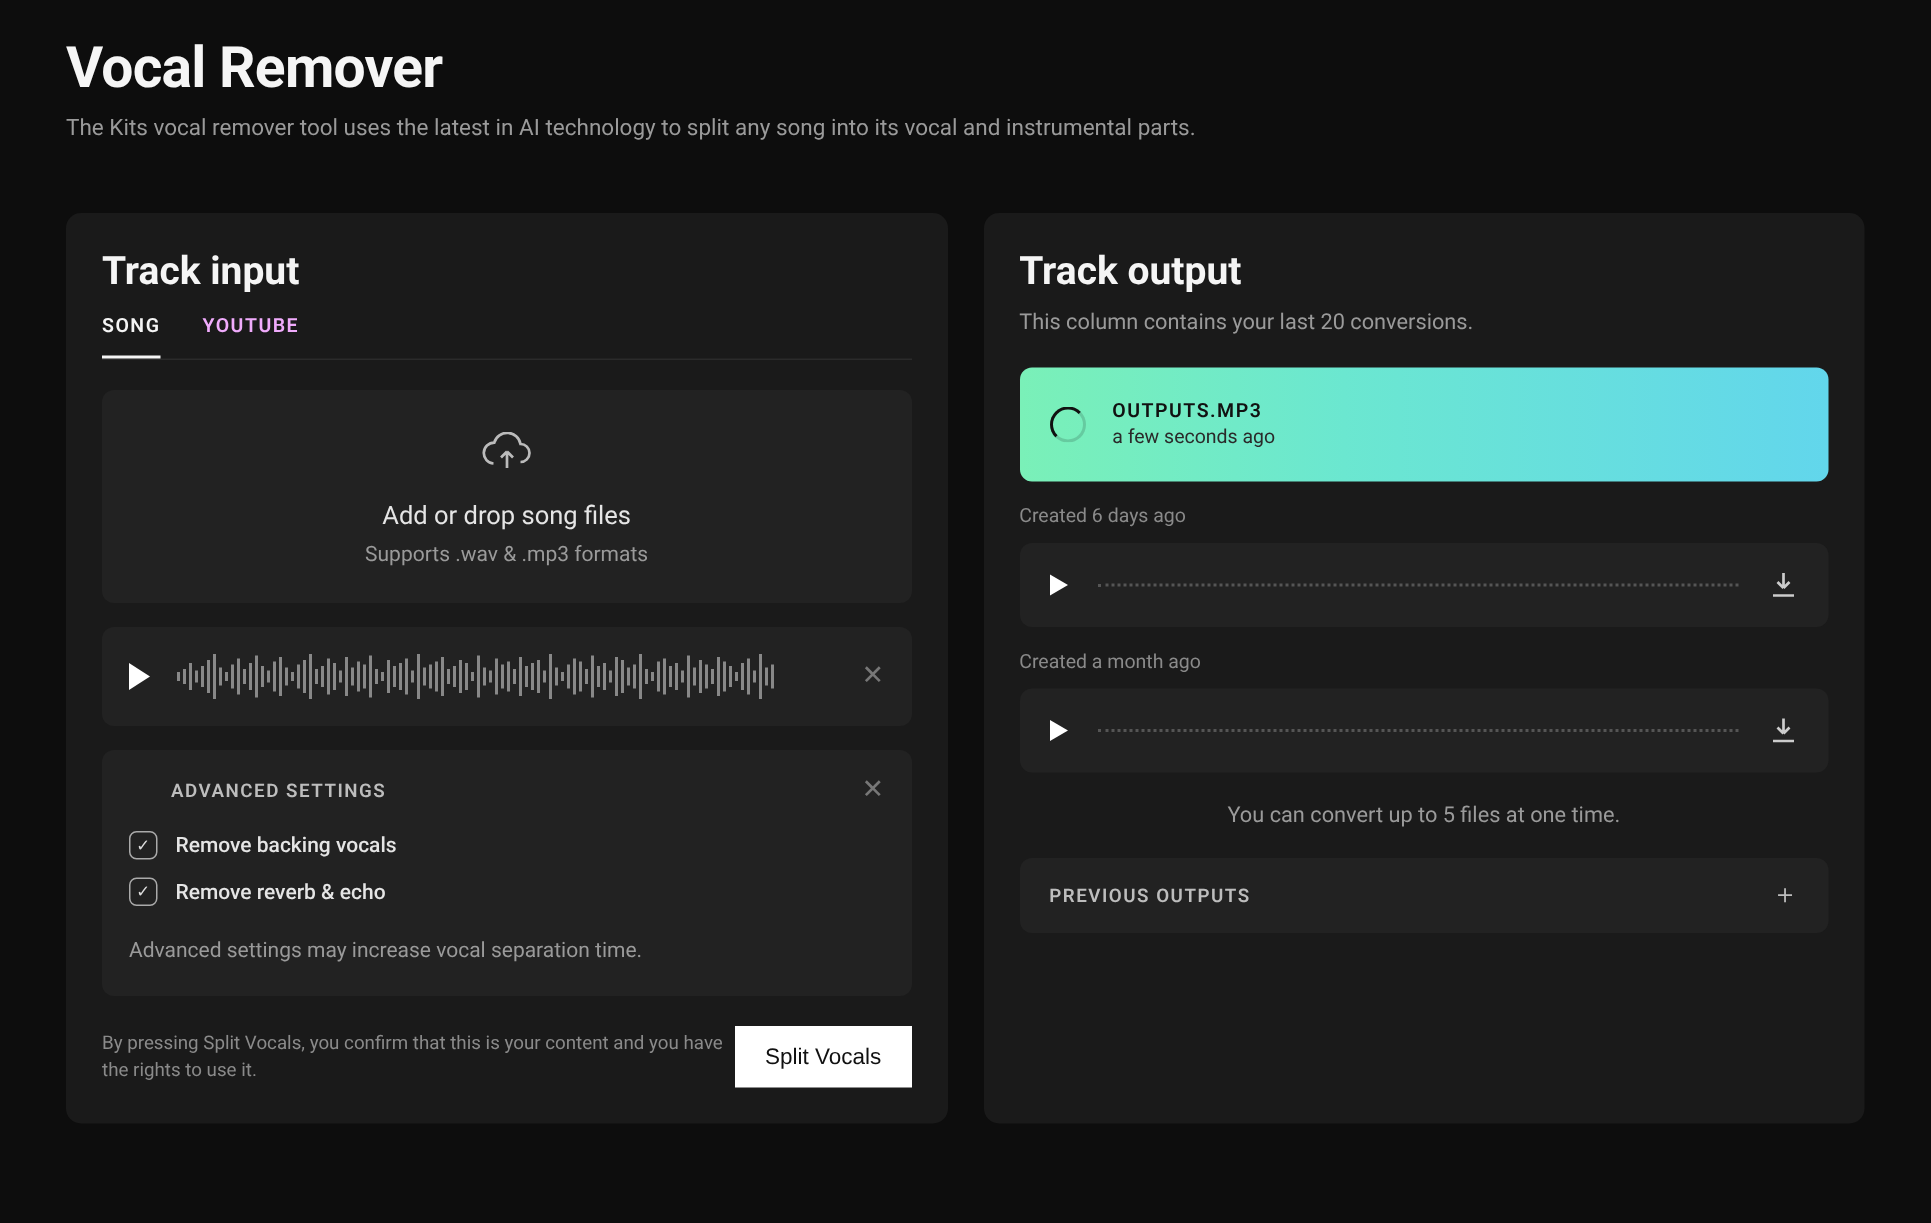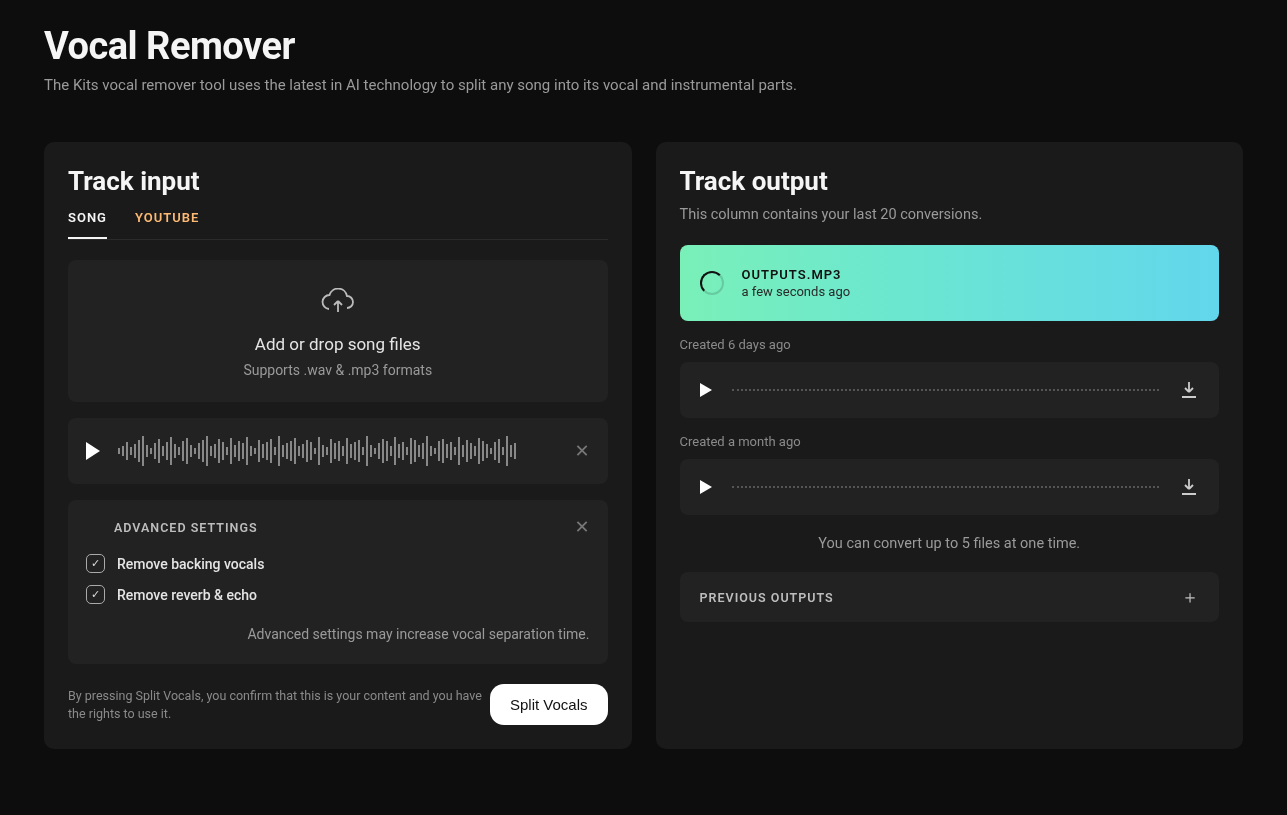--- a/index.html
+++ b/index.html
@@ -49,21 +49,21 @@
 .tabs {
   display: flex;
   gap: 28px;
   border-bottom: 1px solid #2b2b2b;
   margin-bottom: 20px;
 }
 .tab {
   font-size: 13px;
   letter-spacing: 1px;
   font-weight: 600;
-  color: #fdba74;
+  color: #f0abfc;
   padding: 6px 0 12px;
   cursor: pointer;
 }
 .tab.active {
   color: #f5f5f5;
   border-bottom: 2px solid #f5f5f5;
 }
 .dropzone {
   background: #222;
   border-radius: 8px;
@@ -150,42 +150,42 @@
   border-radius: 5px;
   display: flex;
   align-items: center;
   justify-content: center;
   font-size: 11px;
   color: #ddd;
   cursor: pointer;
 }
 .check-label { font-size: 14px; font-weight: 500; color: #e5e5e5; }
 .adv-note {
-  text-align: right;
+  text-align: left;
   font-size: 14px;
   color: #9a9a9a;
   margin-top: 22px;
   margin-bottom: 4px;
 }
 .footer-row {
   display: flex;
   align-items: center;
   margin-top: 20px;
 }
 .disclaimer {
   font-size: 12.5px;
   color: #8a8a8a;
   line-height: 1.4;
   flex: 1;
 }
 .split-btn {
   background: #fff;
   color: #111;
   border: none;
-  border-radius: 14px;
+  border-radius: 0;
   padding: 12px 20px;
   font-size: 15px;
   font-weight: 500;
   cursor: pointer;
 }
 .proc-card {
   background: linear-gradient(90deg, #7af0b8 0%, #6be7d0 40%, #62d6ec 100%);
   border-radius: 8px;
   padding: 22px 20px;
   display: flex;

